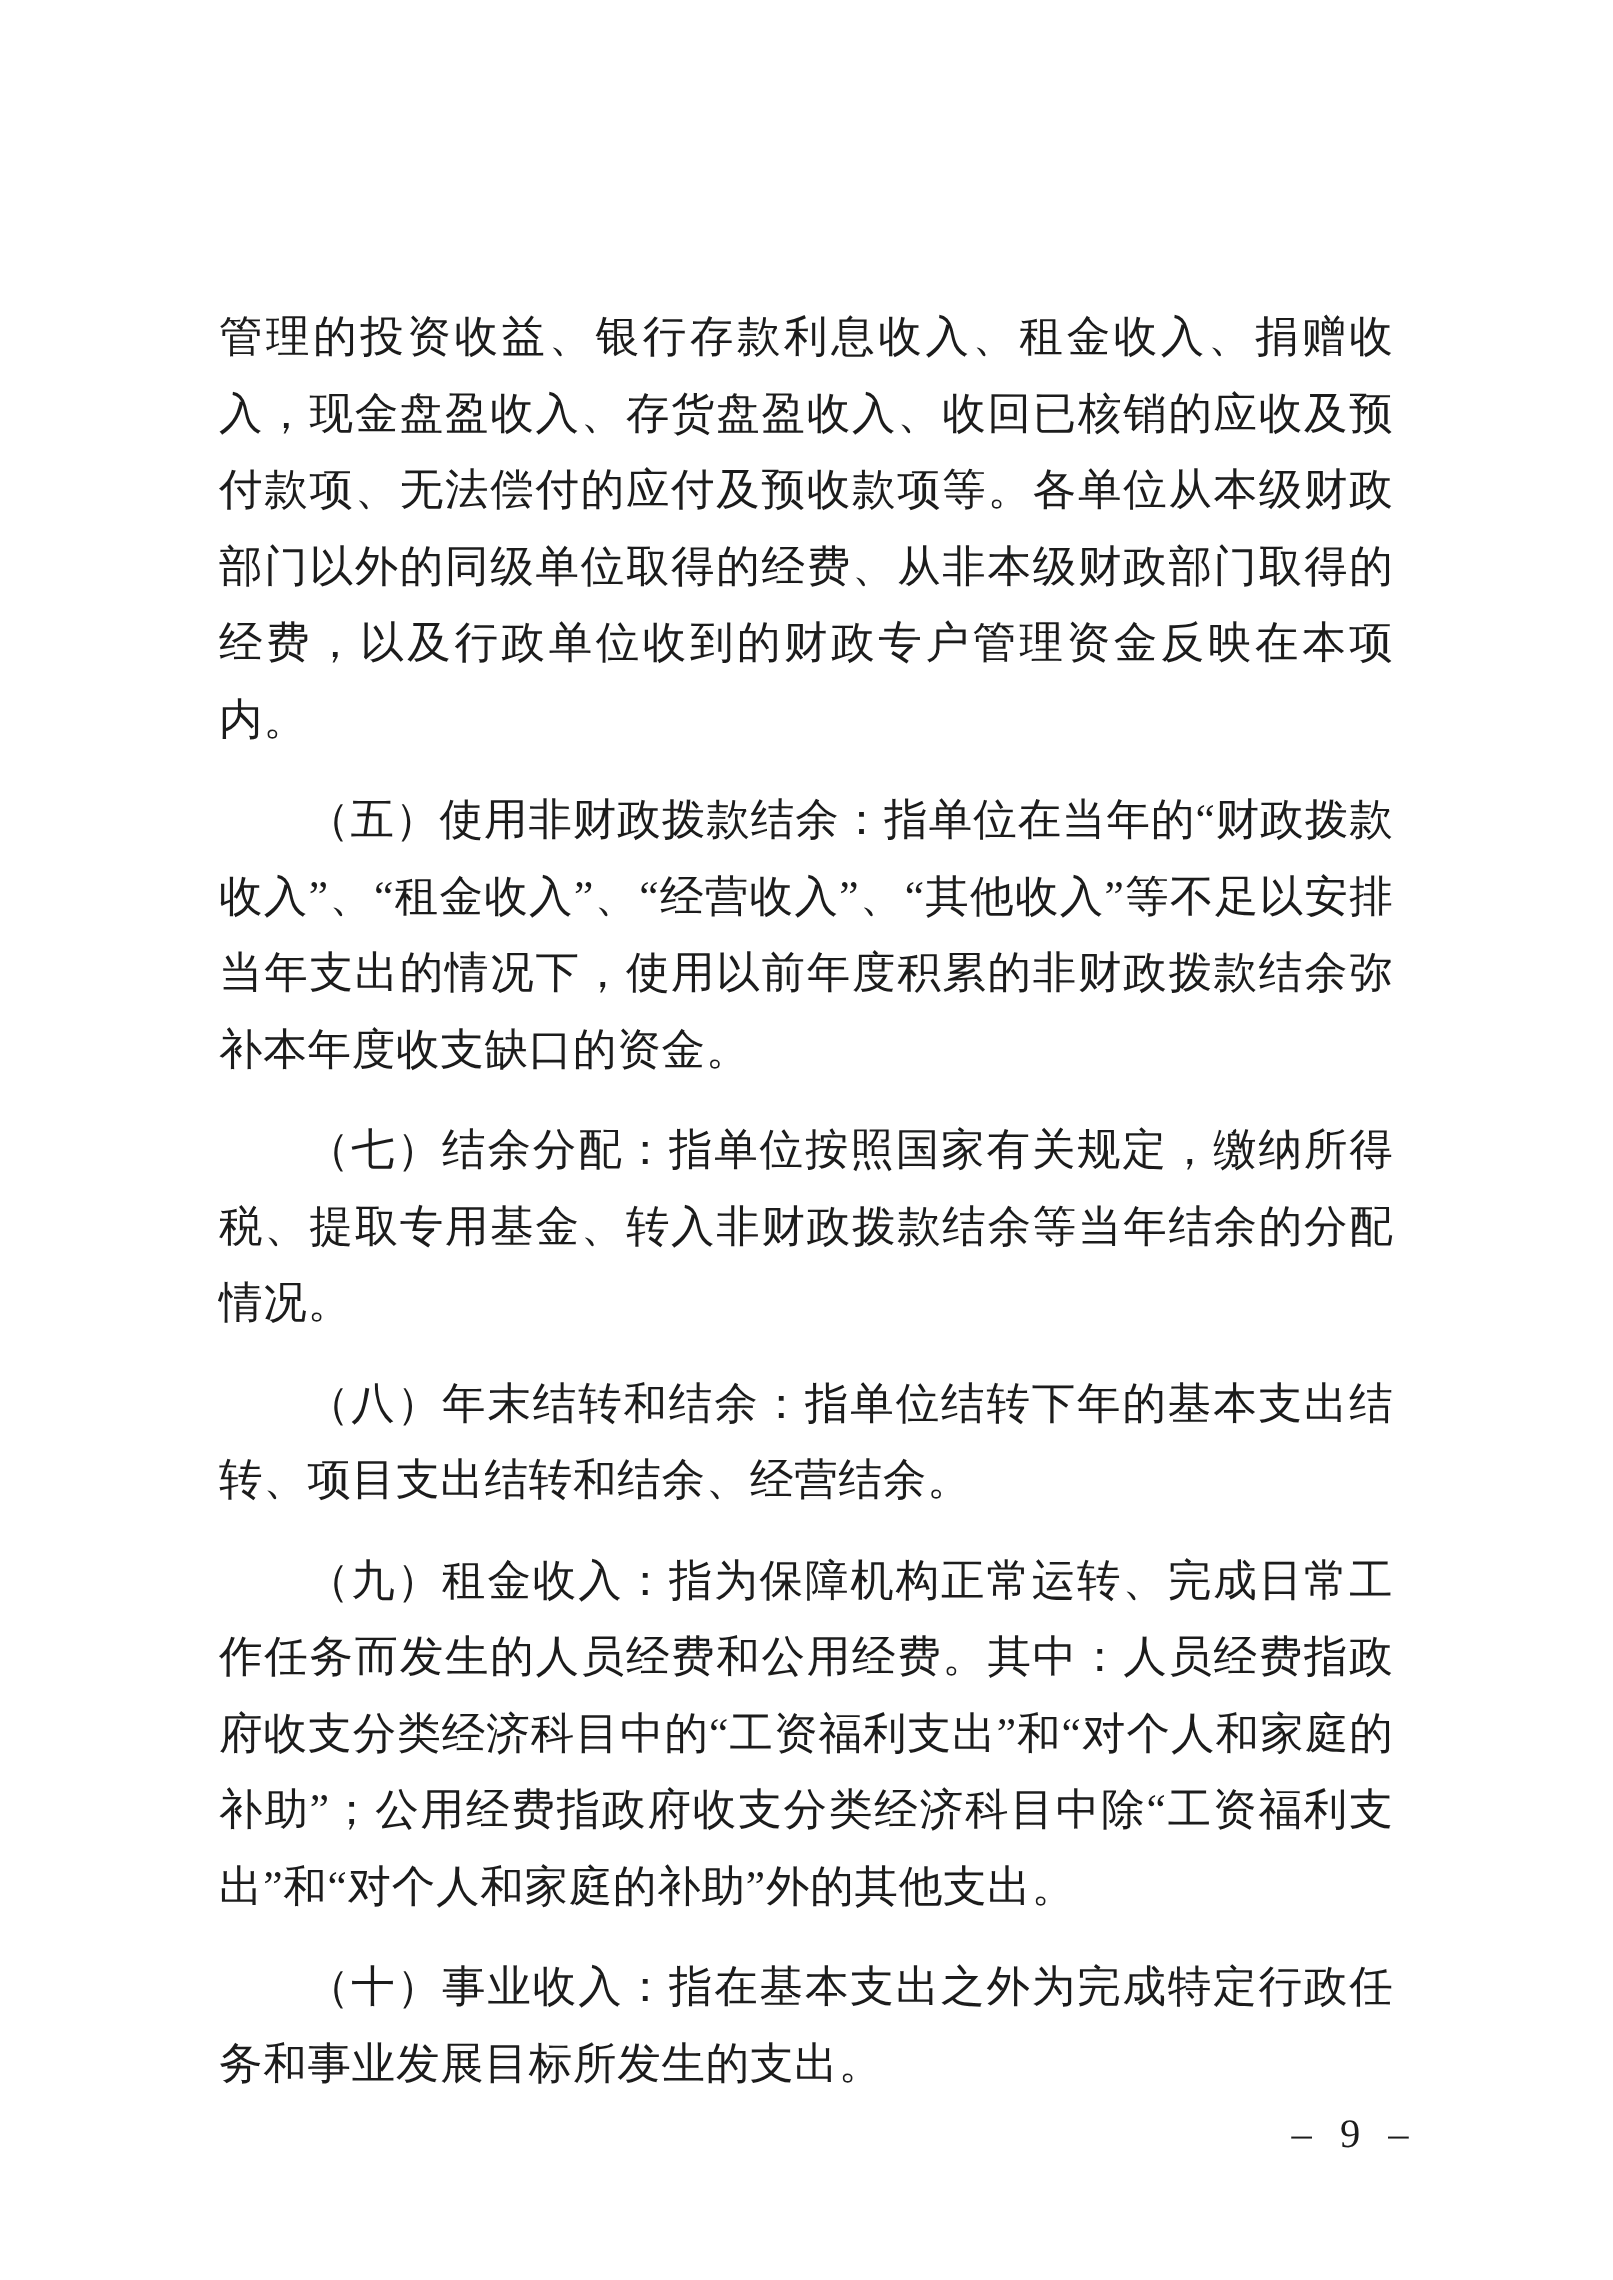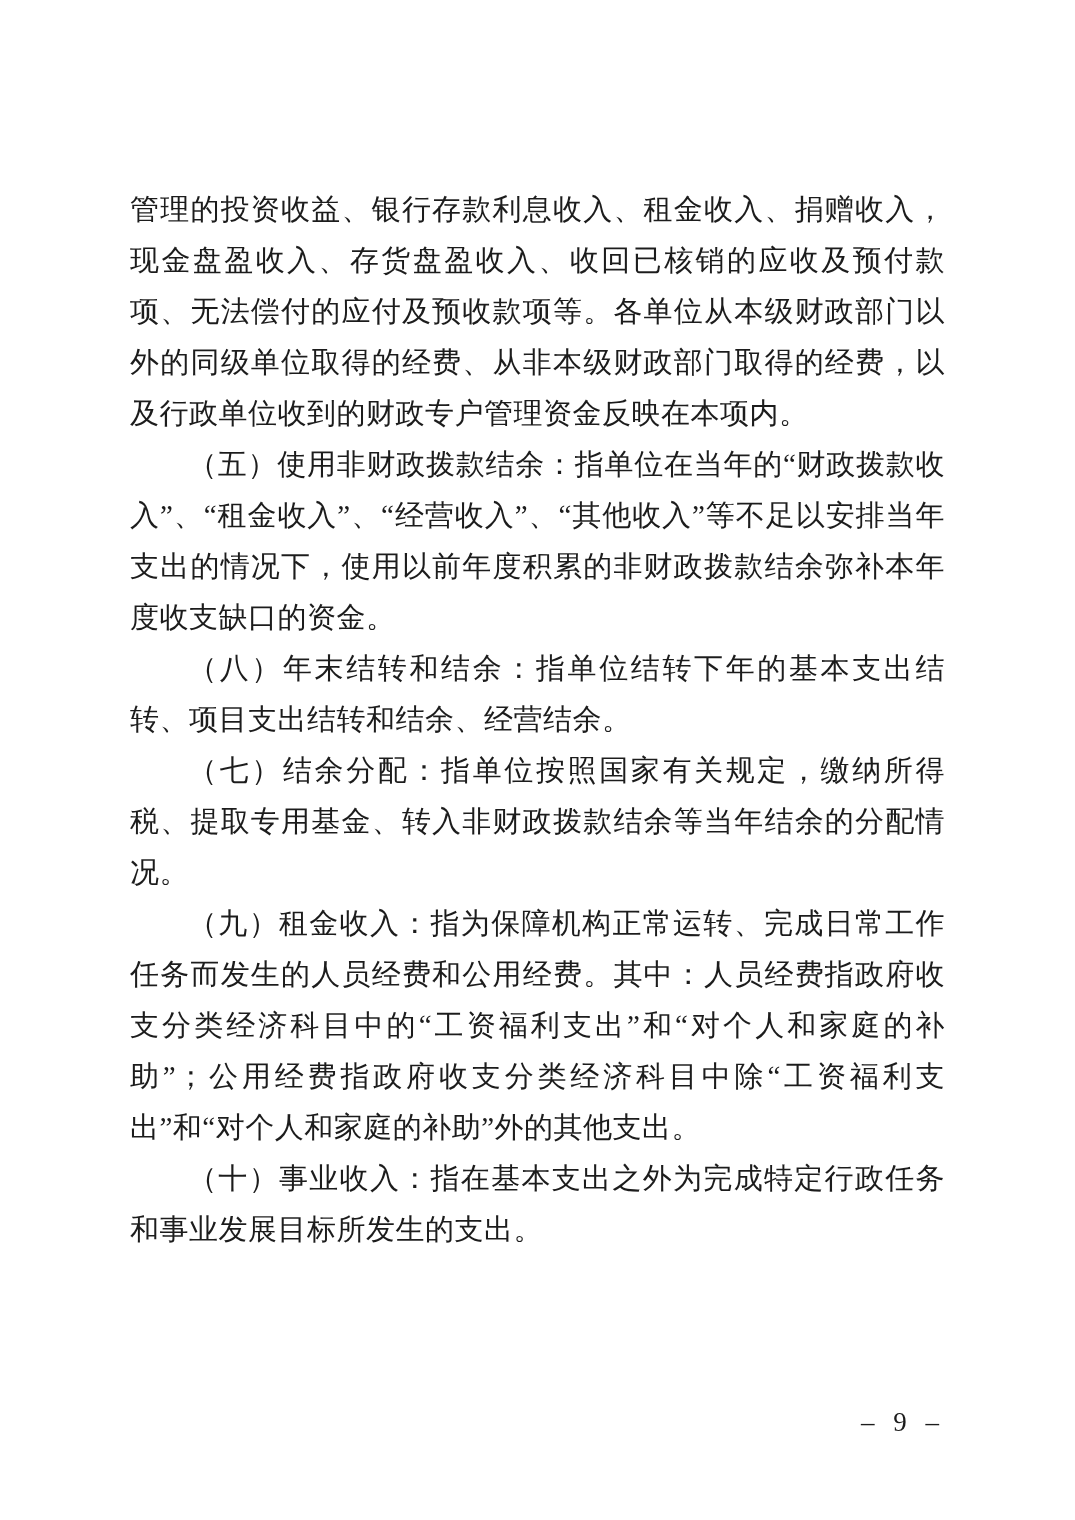--- a/index.html
+++ b/index.html
@@ -21,21 +21,21 @@
     left: 130px;
     top: 184px;
     width: 815px;
     font-size: 29px;
     line-height: 51px;
     text-align: justify;
     text-justify: inter-ideograph;
     letter-spacing: 0.5px;
   }
   .para {
-    margin: 0;
+    margin: 16px;
     padding: 0;
   }
   .para.indent {
     text-indent: 58px;
   }
   .head {
     font-weight: 400;
   }
   .footer {
     position: absolute;
@@ -48,21 +48,21 @@
     letter-spacing: 6px;
   }
 </style>
 </head>
 <body>
 
 <div class="page">
   <div class="content">
     <p class="para"><span class="head"></span><span>管理的投资收益、银行存款利息收入、租金收入、捐赠收入，现金盘盈收入、存货盘盈收入、收回已核销的应收及预付款项、无法偿付的应付及预收款项等。各单位从本级财政部门以外的同级单位取得的经费、从非本级财政部门取得的经费，以及行政单位收到的财政专户管理资金反映在本项内。</span></p>
     <p class="para indent"><span class="head">（五）使用非财政拨款结余：</span><span>指单位在当年的“财政拨款收入”、“租金收入”、“经营收入”、“其他收入”等不足以安排当年支出的情况下，使用以前年度积累的非财政拨款结余弥补本年度收支缺口的资金。</span></p>
+    <p class="para indent"><span class="head">（七）结余分配：</span><span>指单位按照国家有关规定，缴纳所得税、提取专用基金、转入非财政拨款结余等当年结余的分配情况。</span></p>
     <p class="para indent"><span class="head">（八）年末结转和结余：</span><span>指单位结转下年的基本支出结转、项目支出结转和结余、经营结余。</span></p>
-    <p class="para indent"><span class="head">（七）结余分配：</span><span>指单位按照国家有关规定，缴纳所得税、提取专用基金、转入非财政拨款结余等当年结余的分配情况。</span></p>
     <p class="para indent"><span class="head">（九）租金收入：</span><span>指为保障机构正常运转、完成日常工作任务而发生的人员经费和公用经费。其中：人员经费指政府收支分类经济科目中的“工资福利支出”和“对个人和家庭的补助”；公用经费指政府收支分类经济科目中除“工资福利支出”和“对个人和家庭的补助”外的其他支出。</span></p>
     <p class="para indent"><span class="head">（十）事业收入：</span><span>指在基本支出之外为完成特定行政任务和事业发展目标所发生的支出。</span></p>
   </div>
   <div class="footer">
     <span>– 9 –</span>
   </div>
 </div>
 
 </body></html>

